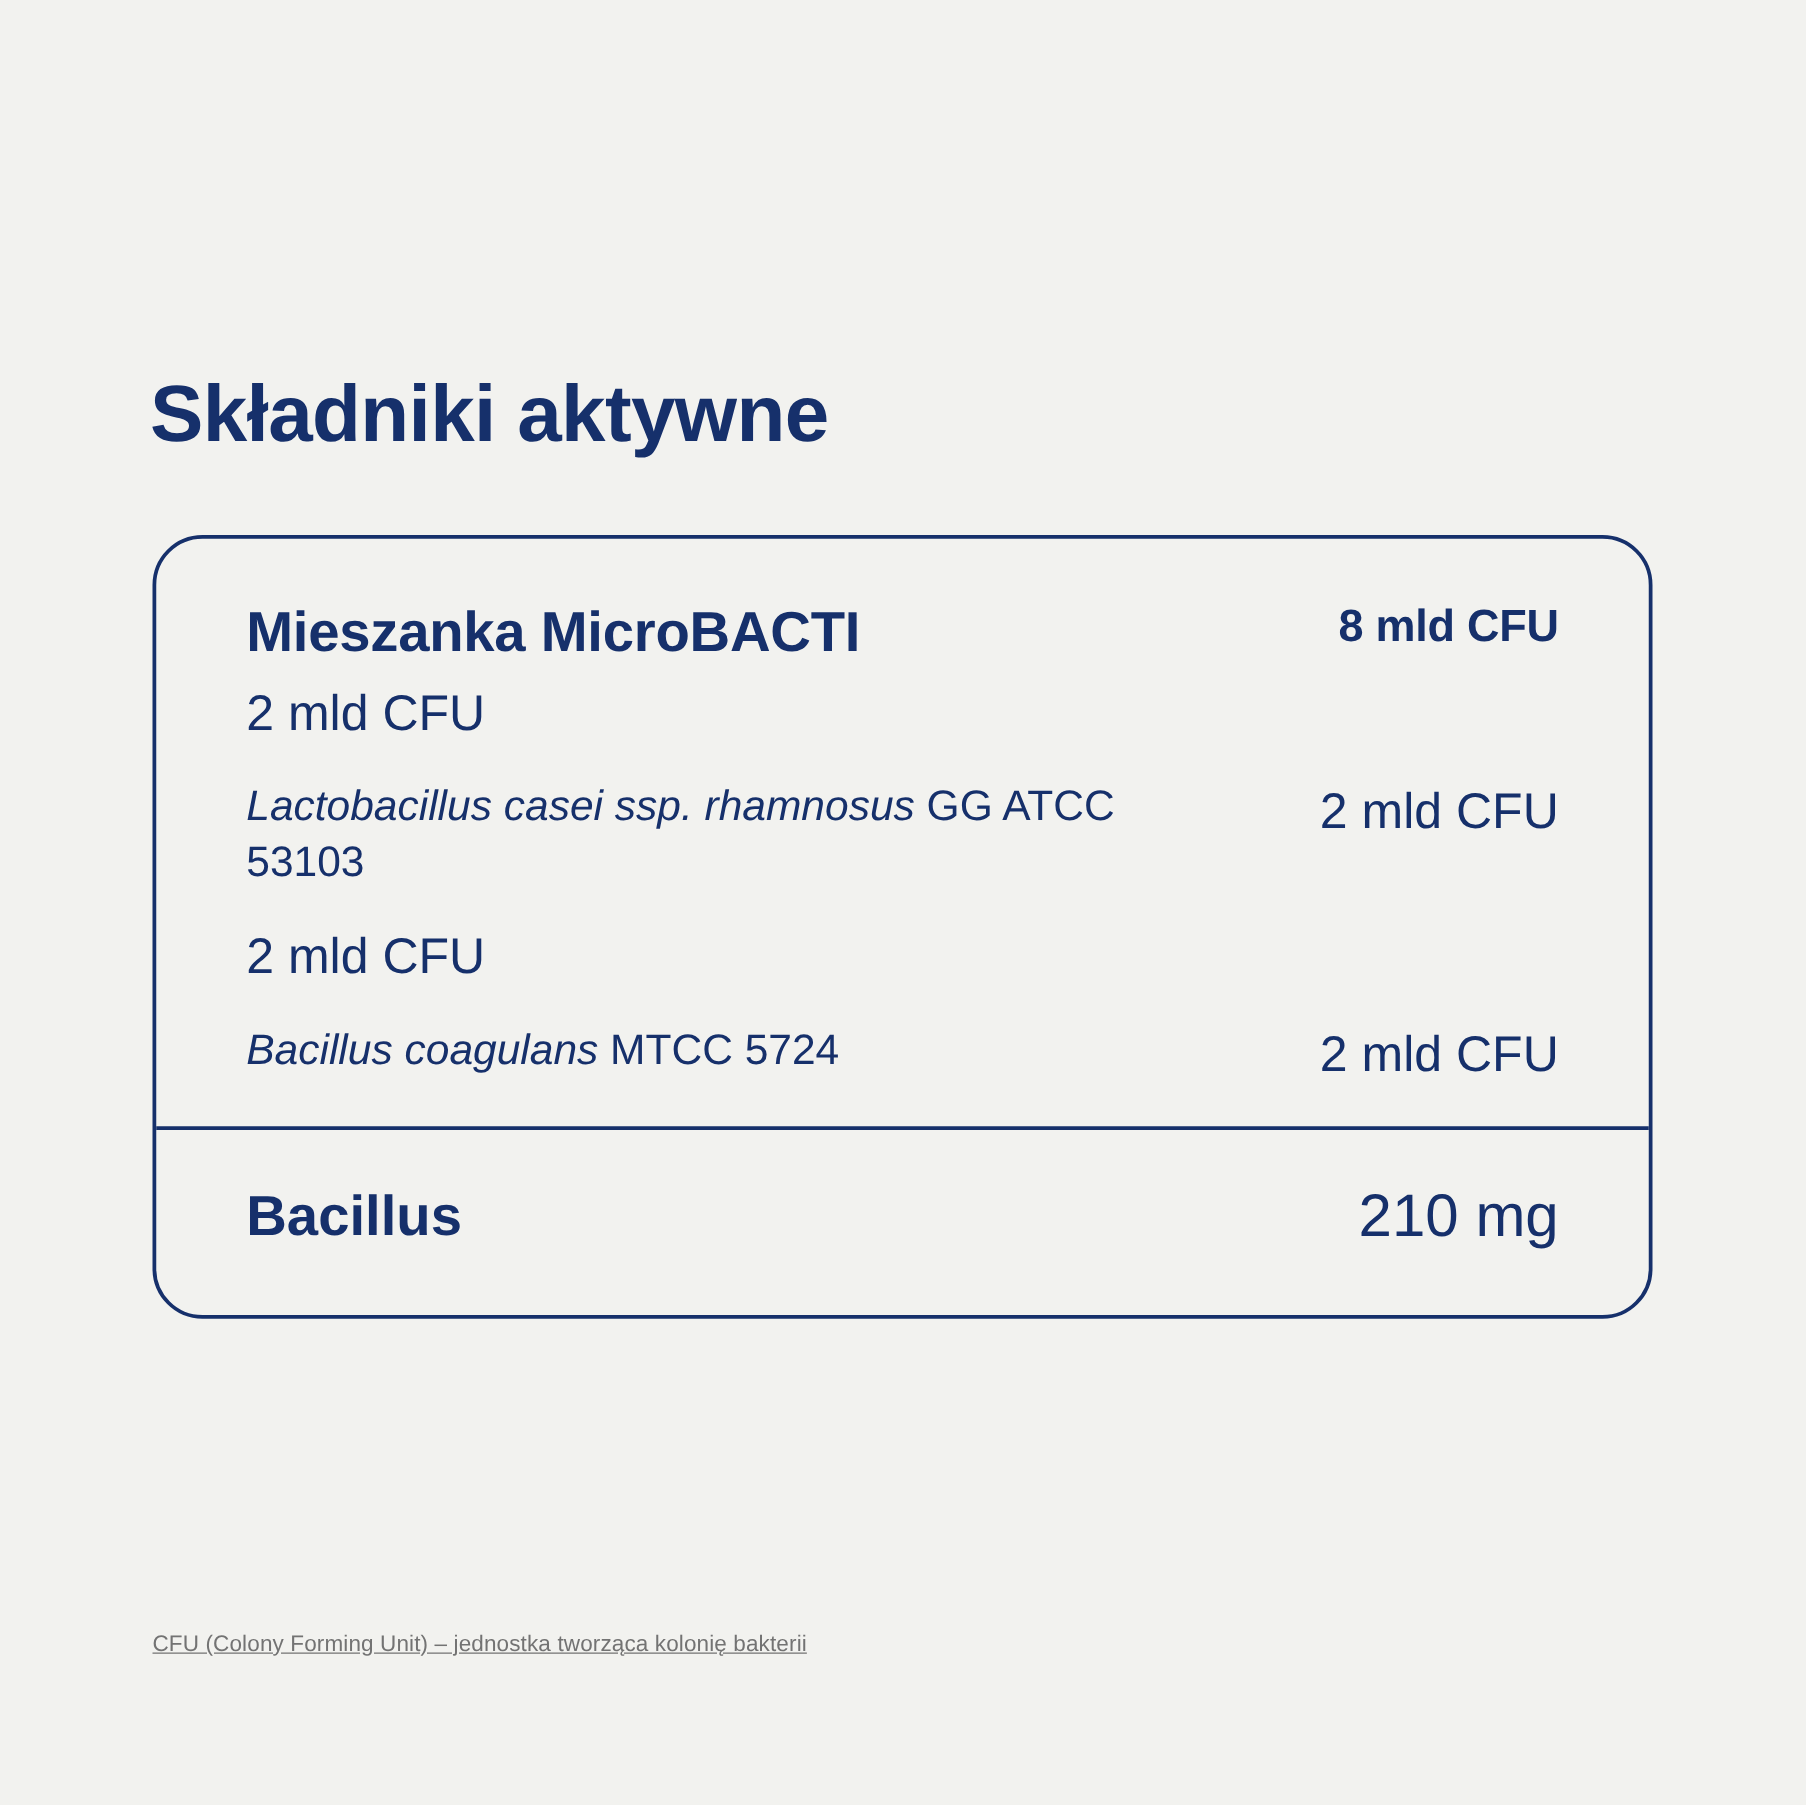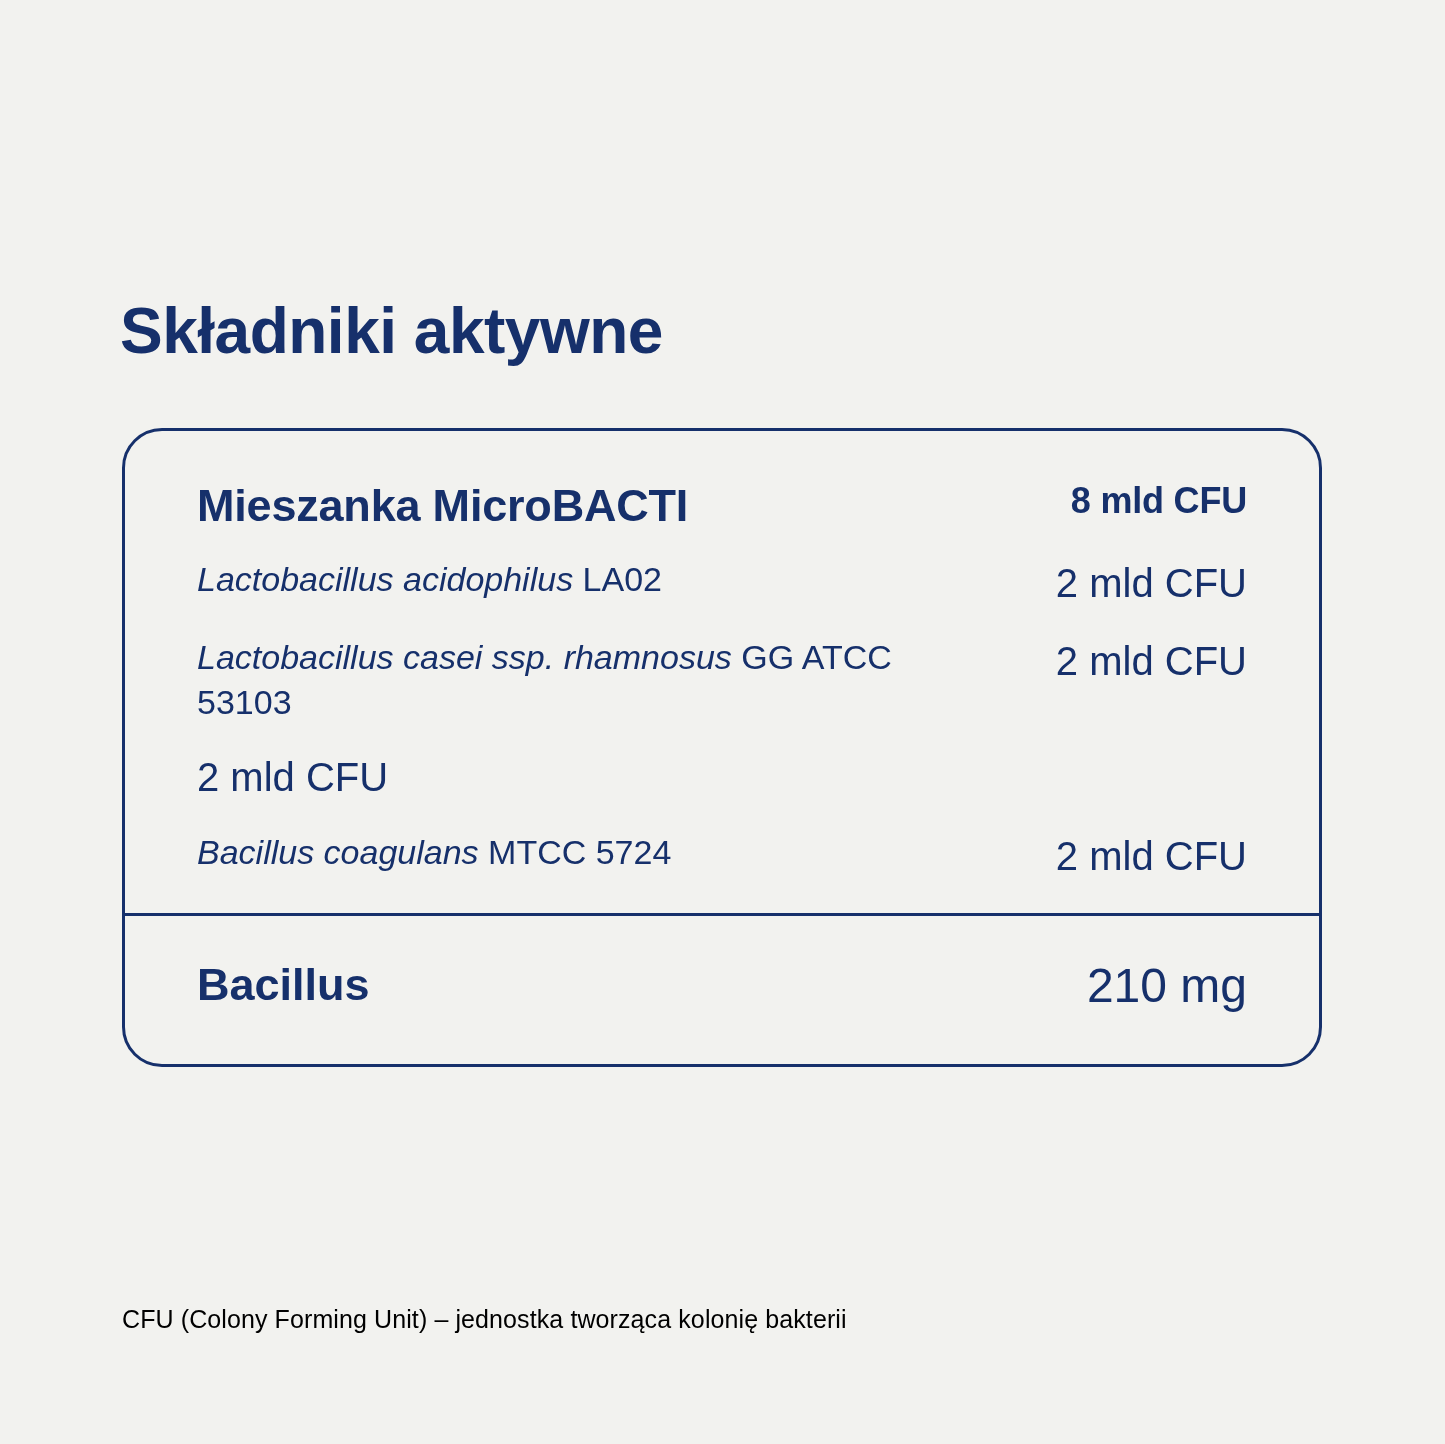--- a/index.html
+++ b/index.html
@@ -50,21 +50,21 @@
   }
 
   .row {
     display: flex;
     align-items: flex-start;
     justify-content: space-between;
     gap: 24px;
   }
 
   .blend-header {
-    margin-bottom: 26px;
+    margin-bottom: 14px;
   }
 
   .blend-name {
     font-size: 45px;
     font-weight: bold;
     line-height: 1.1;
     letter-spacing: -0.2px;
   }
 
   .blend-amount {
@@ -119,43 +119,43 @@
     font-size: 48px;
     font-weight: normal;
     line-height: 1.1;
     white-space: nowrap;
   }
 
   .footnote {
     position: absolute;
     left: 122px;
     top: 1305px;
-    font-size: 25px;
-    color: #000000;
+    font-size: 18px;
+    color: #737373;
     letter-spacing: 0.1px;
+    text-decoration: underline;
   }
 </style>
 </head>
 <body>
 
 <div class="page">
 
   <h1 class="title">Składniki aktywne</h1>
 
   <div class="panel">
 
     <div class="blend-section">
 
       <div class="row blend-header">
         <div class="blend-name">Mieszanka MicroBACTI</div>
         <div class="blend-amount">8 mld CFU</div>
       </div>
 
       <div class="row strain-row">
-        <div class="strain-name"><span>Lactobacillus acidophilus </span><span class="code">LA02</span></div>
         <div class="strain-amount">2 mld CFU</div>
       </div>
 
       <div class="row strain-row">
         <div class="strain-name"><span>Lactobacillus casei ssp. rhamnosus </span><span class="code">GG ATCC 53103</span></div>
         <div class="strain-amount">2 mld CFU</div>
       </div>
 
       <div class="row strain-row">
         <div class="strain-amount">2 mld CFU</div>

